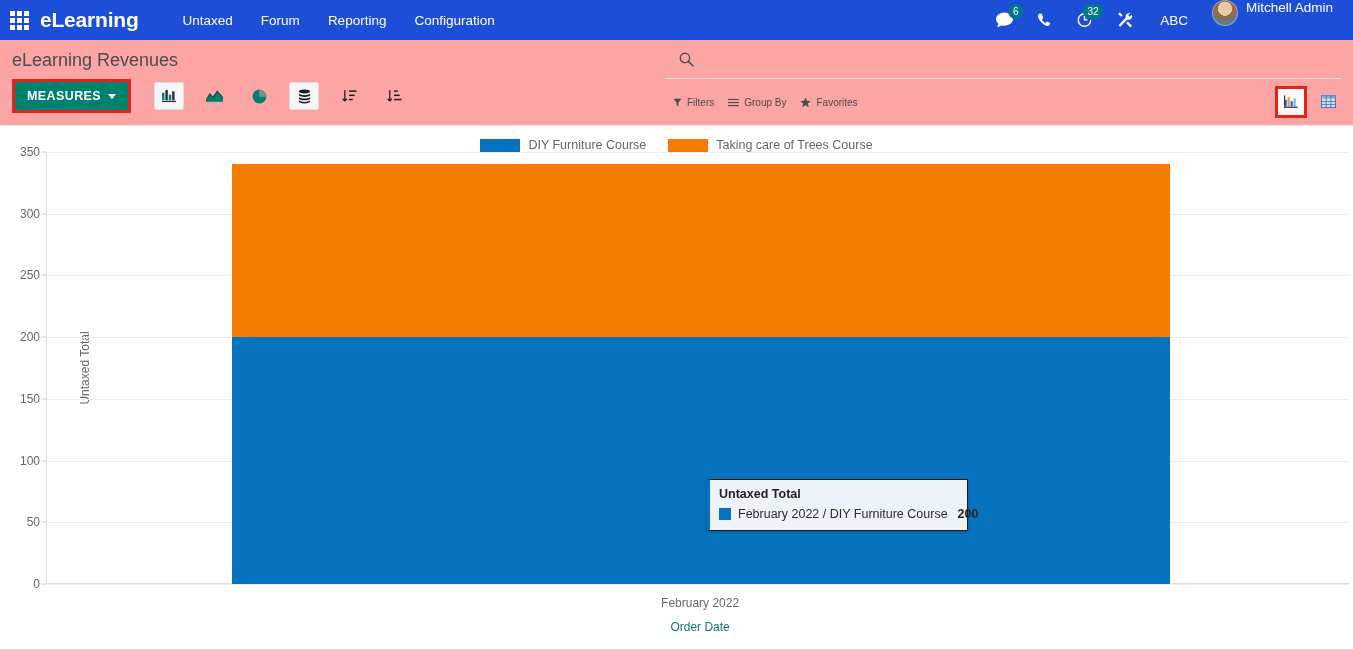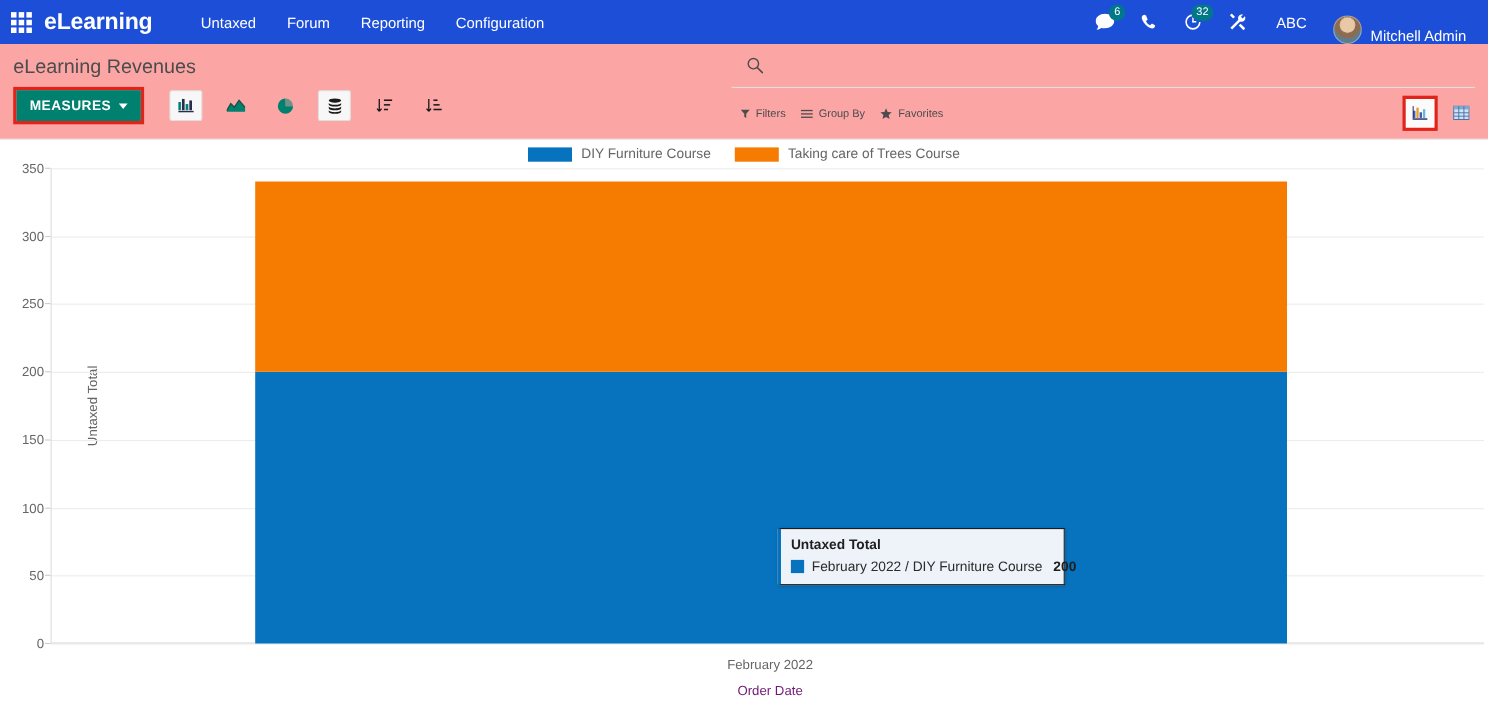--- a/index.html
+++ b/index.html
@@ -76,21 +76,21 @@
     font-weight: normal;
     min-width: 15px;
     text-align: center;
   }
   .svg-white { fill: #ffffff; }
   .abc-text {
     font-size: 13.5px; color: #ffffff;
     padding: 11px 14px; cursor: pointer; white-space: nowrap;
   }
   .user-menu {
-    display: flex; align-items: flex-end; gap: 8px;
+    display: flex; align-items: flex-start; gap: 8px;
     padding: 0 8px 0 10px; cursor: pointer; height: 40px;
   }
   .avatar {
     width: 26px; height: 26px; border-radius: 50%;
     background: radial-gradient(circle at 50% 32%, #e9c8a8 0 34%, #8d6b4e 36% 58%, #5e7c8f 60% 100%);
     border: 1px solid rgba(255,255,255,0.35);
     overflow: hidden; flex: 0 0 auto;
   }
   .user-name { font-size: 13.5px; color: #ffffff; white-space: nowrap; }
 
@@ -203,21 +203,21 @@
   
   .chart-area {
     position: relative;
     width: 1353px;
     height: 522px;
     background: #ffffff;
     overflow: hidden;
   }
   .legend {
     position: absolute;
-    top: 6px; left: 0; width: 100%;
+    top: 12px; left: 0; width: 100%;
     display: flex; align-items: center; justify-content: center;
     gap: 22px;
   }
   .legend-item { display: flex; align-items: center; gap: 8px; cursor: pointer; }
   .legend-swatch { width: 40px; height: 13px; display: block; }
   .legend-label { font-size: 12.5px; color: #666666; white-space: nowrap; }
 
   .plot {
     position: absolute;
     left: 46px; top: 26px;
@@ -260,21 +260,21 @@
   }
   .bar-seg { position: absolute; }
   .xlabel-cat {
     position: absolute;
     font-size: 12px; color: #666666;
     transform: translateX(-50%);
     white-space: nowrap;
   }
   .xaxis-title {
     position: absolute;
-    font-size: 12px; color: #701a75;
+    font-size: 12px; color: #0f766e;
     transform: translateX(-50%);
     white-space: nowrap;
   }
 
   
   .tooltip {
     position: absolute;
     left: 707px; top: 353px;
     width: 261px;
     background: #edf3f9;

